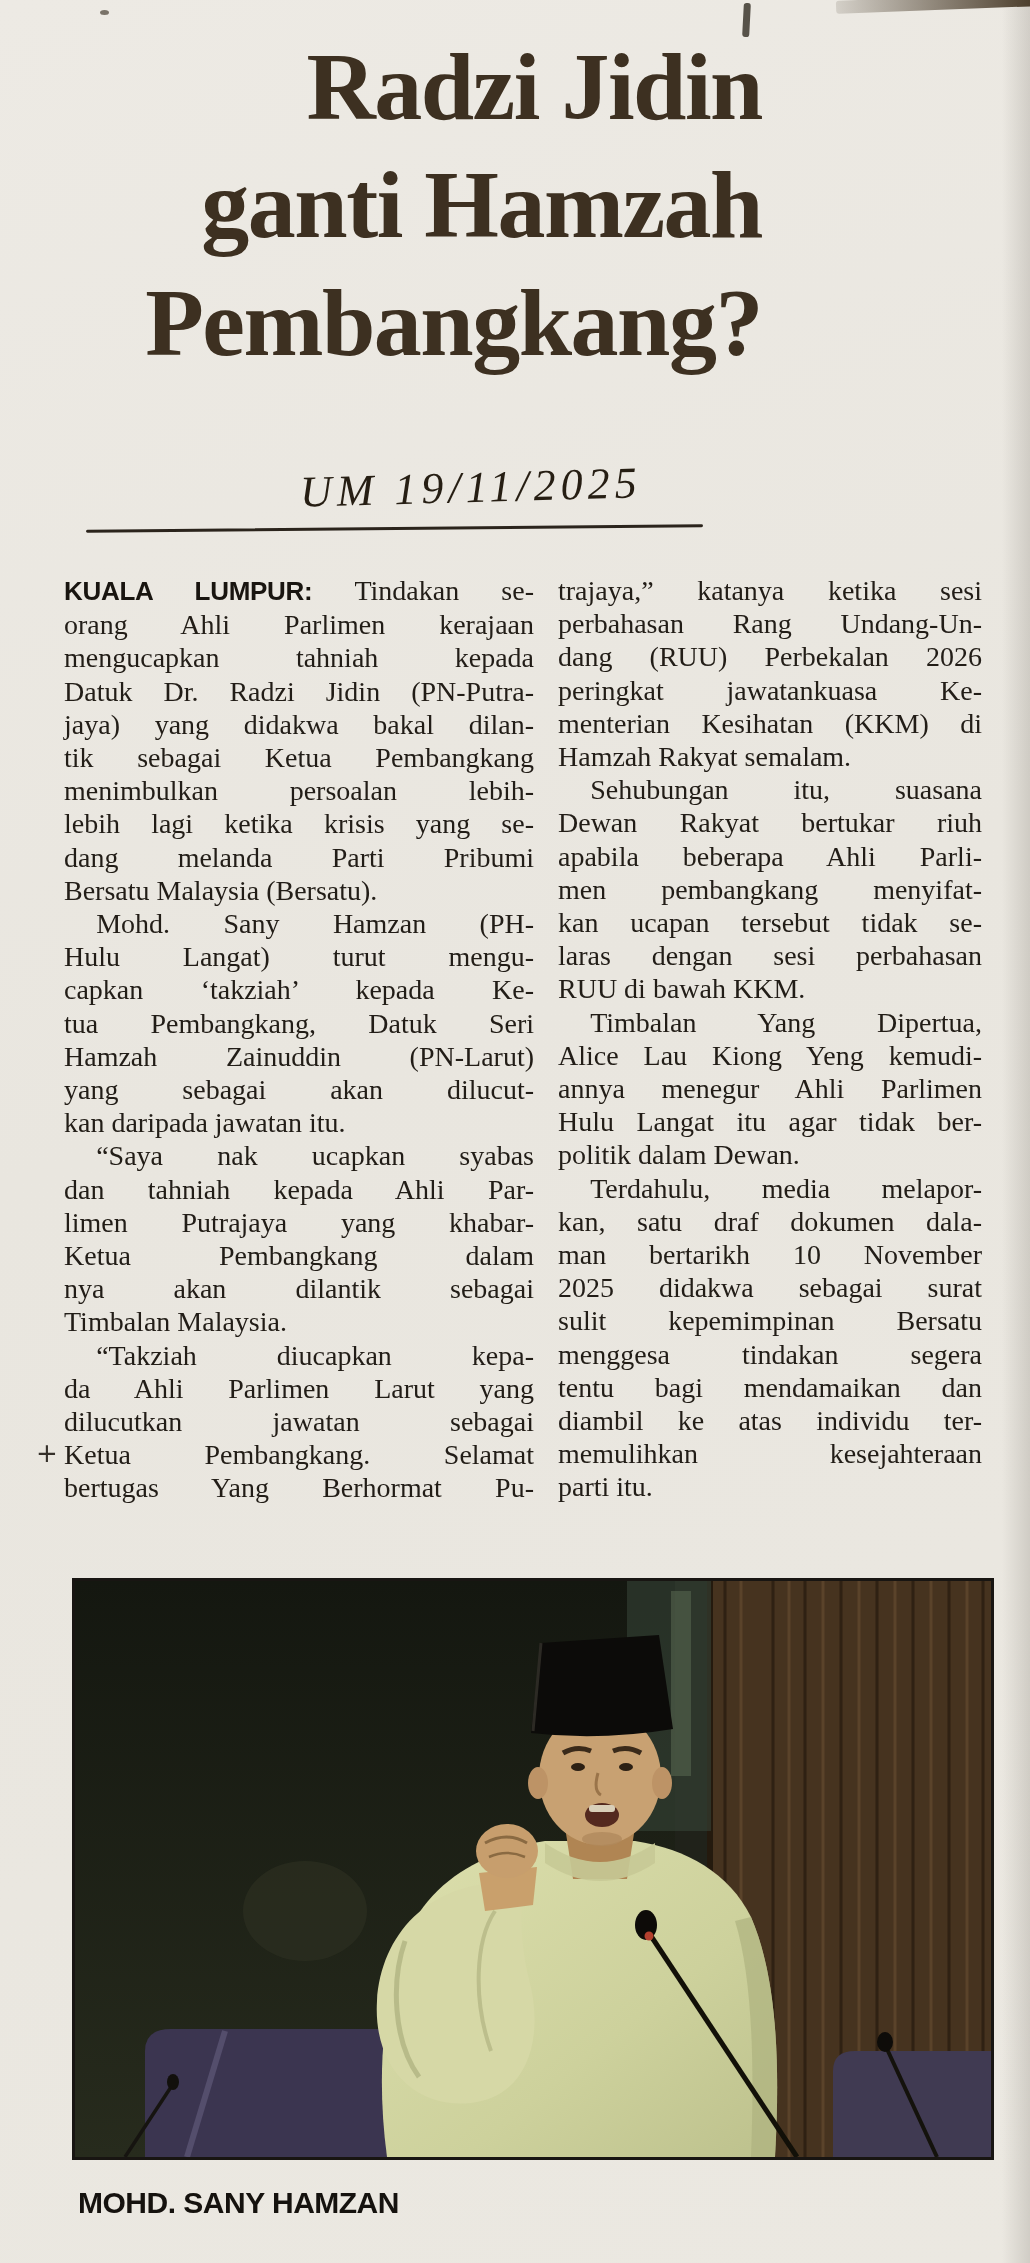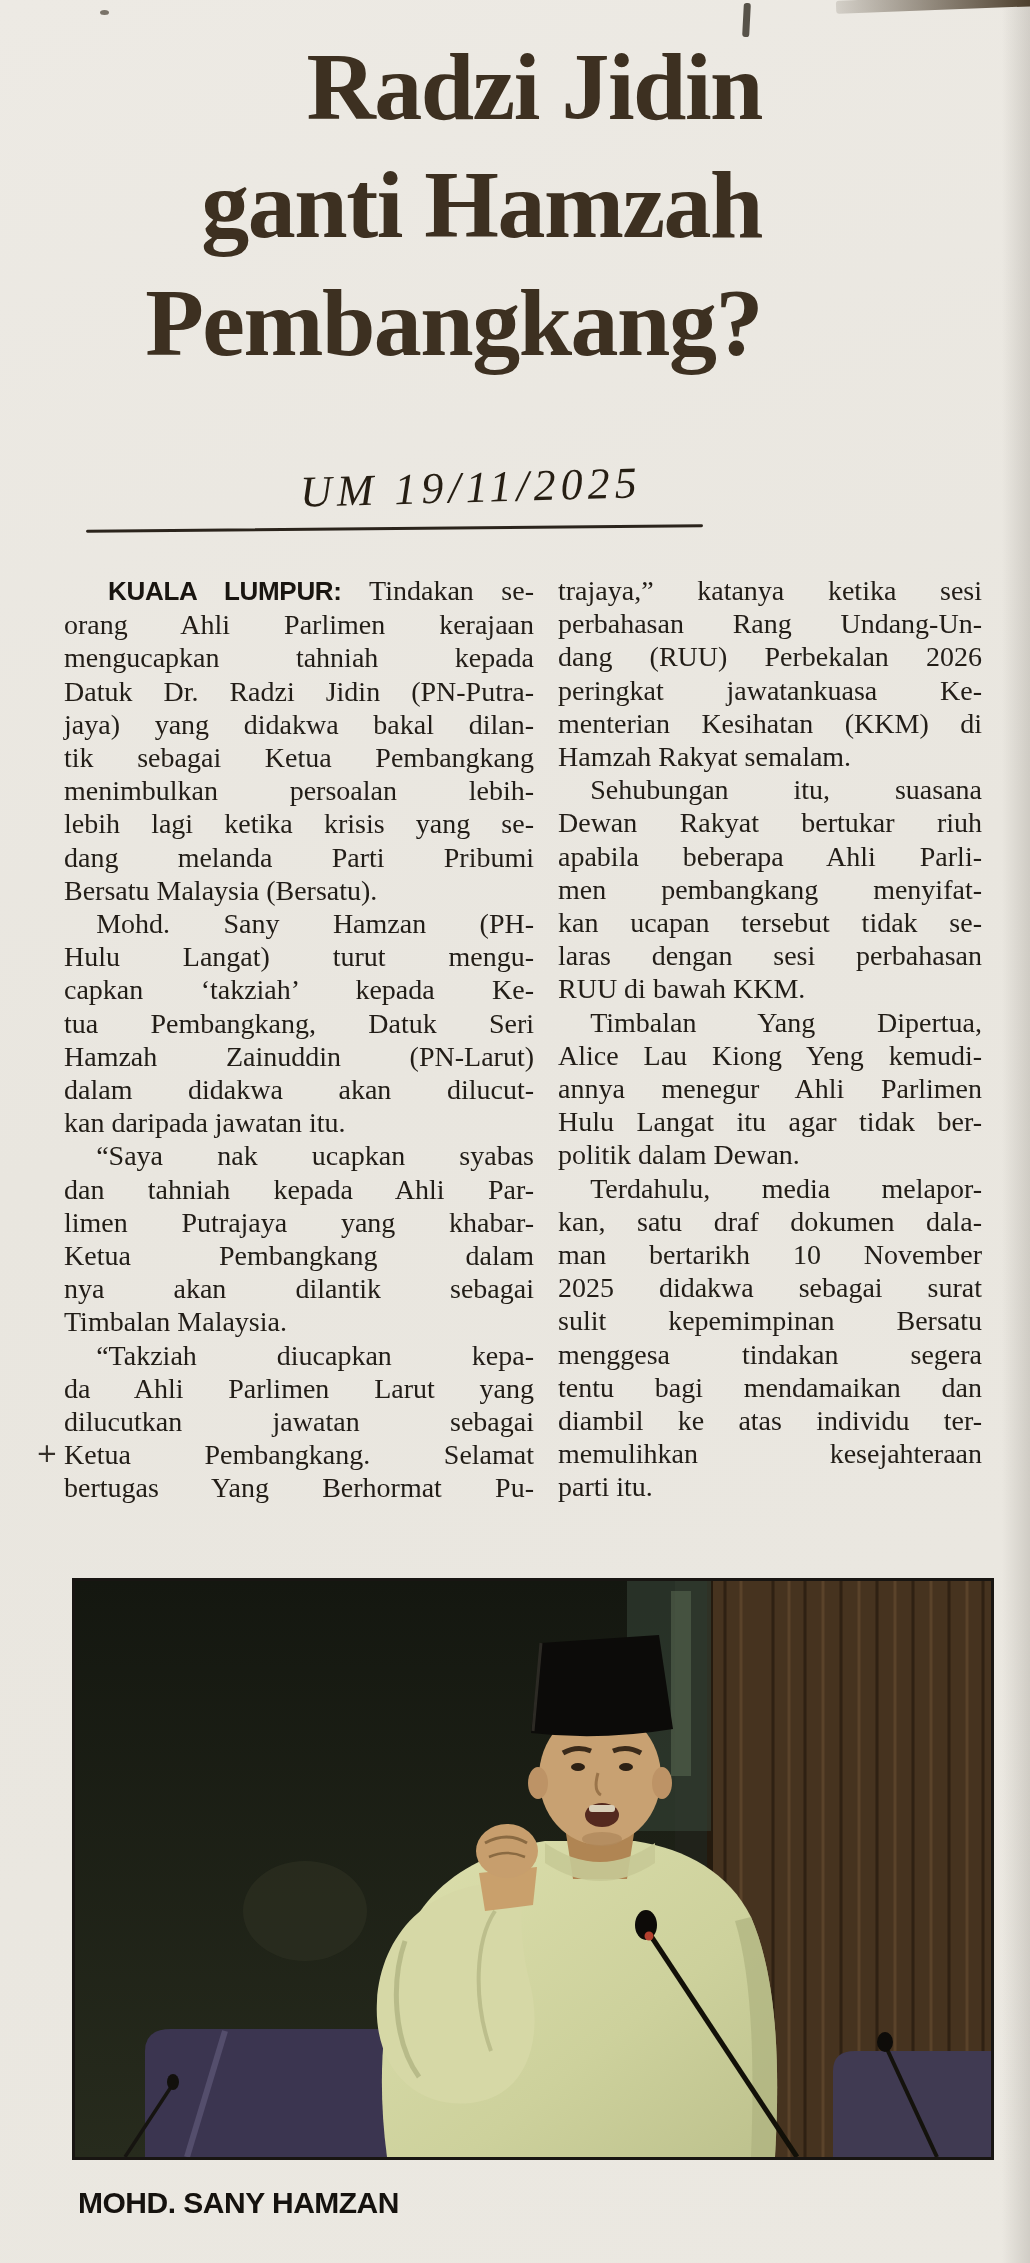--- a/index.html
+++ b/index.html
@@ -32,21 +32,21 @@
   
   .body-cols{position:absolute;left:64px;top:574px;width:918px;display:flex;gap:24px;
     color:#221d17;font-size:28px;line-height:33.2px;}
   .col{display:block;}
   .col1{width:470px;}
   .col2{width:424px;}
   .line{text-align:justify;text-align-last:justify;}
   .line.para-end{text-align-last:left;}
   .line.indent{text-indent:1.15em;}
   .lead{font-family:"Liberation Sans",sans-serif;font-weight:700;font-size:26px;
-    letter-spacing:-0.3px;color:#191510;margin-left:44px;}
+    letter-spacing:-0.3px;color:#191510;}
   
   .photo-frame{position:absolute;left:72px;top:1578px;width:916px;height:576px;
     border:3px solid #181512;background:#20221a;}
   .photo-frame svg{display:block;width:100%;height:100%;}
   
   .caption{position:absolute;left:78px;top:2186px;
     font-family:"Liberation Sans",sans-serif;font-weight:700;font-size:30px;
     letter-spacing:-0.5px;color:#15120e;}
 </style>
 </head>
@@ -79,21 +79,21 @@
         <div class="line">tik sebagai Ketua Pembangkang</div>
         <div class="line">menimbulkan persoalan lebih-</div>
         <div class="line">lebih lagi ketika krisis yang se-</div>
         <div class="line">dang melanda Parti Pribumi</div>
         <div class="line para-end">Bersatu Malaysia (Bersatu).</div>
         <div class="line indent">Mohd. Sany Hamzan (PH-</div>
         <div class="line">Hulu Langat) turut mengu-</div>
         <div class="line">capkan ‘takziah’ kepada Ke-</div>
         <div class="line">tua Pembangkang, Datuk Seri</div>
         <div class="line">Hamzah Zainuddin (PN-Larut)</div>
-        <div class="line">dalam didakwa akan dilucut-</div>
+        <div class="line">yang sebagai akan dilucut-</div>
         <div class="line para-end">kan daripada jawatan itu.</div>
         <div class="line indent">“Saya nak ucapkan syabas</div>
         <div class="line">dan tahniah kepada Ahli Par-</div>
         <div class="line">limen Putrajaya yang khabar-</div>
         <div class="line">Ketua Pembangkang dalam</div>
         <div class="line">nya akan dilantik sebagai</div>
         <div class="line para-end">Timbalan Malaysia.</div>
         <div class="line indent">“Takziah diucapkan kepa-</div>
         <div class="line">da Ahli Parlimen Larut yang</div>
         <div class="line">dilucutkan jawatan sebagai</div>

